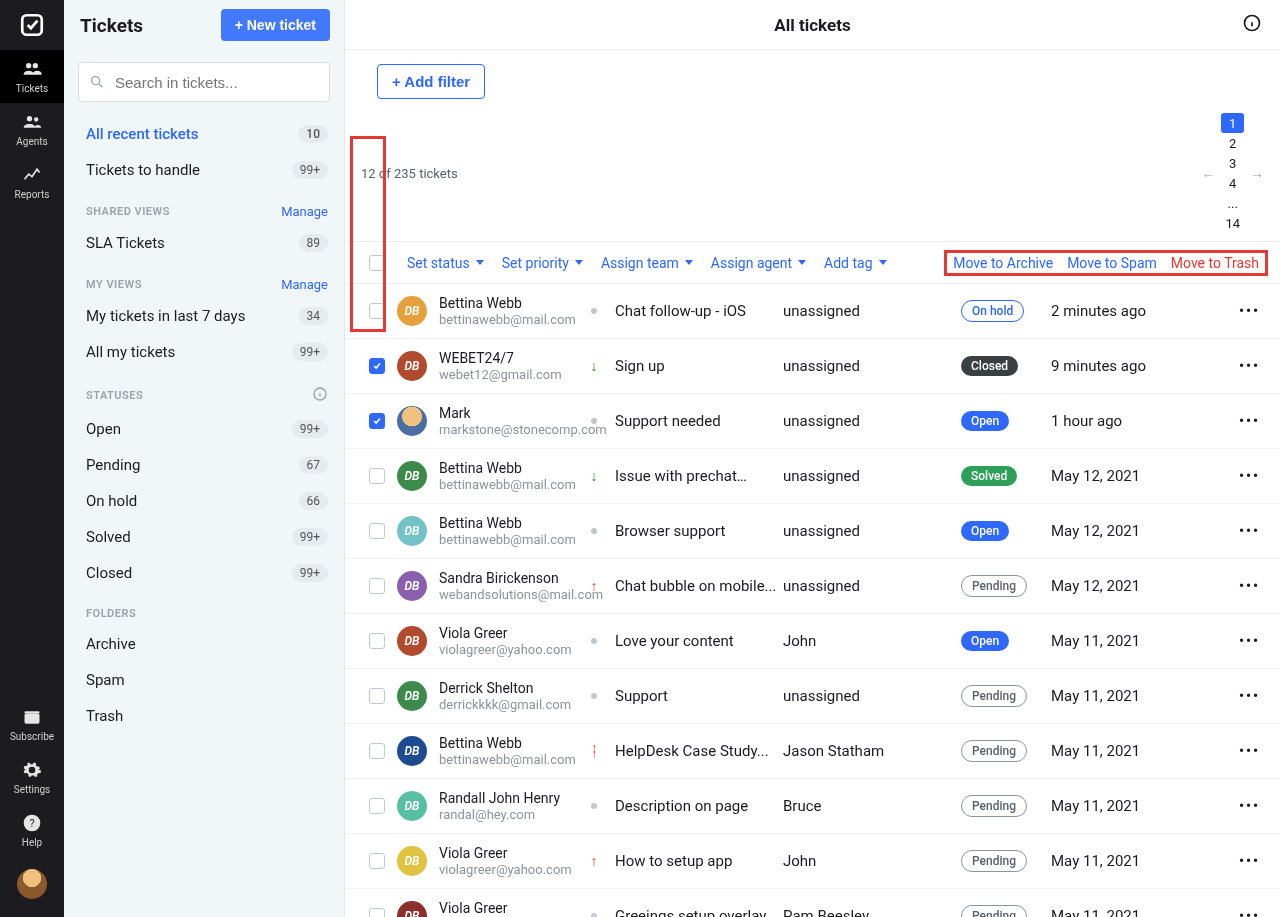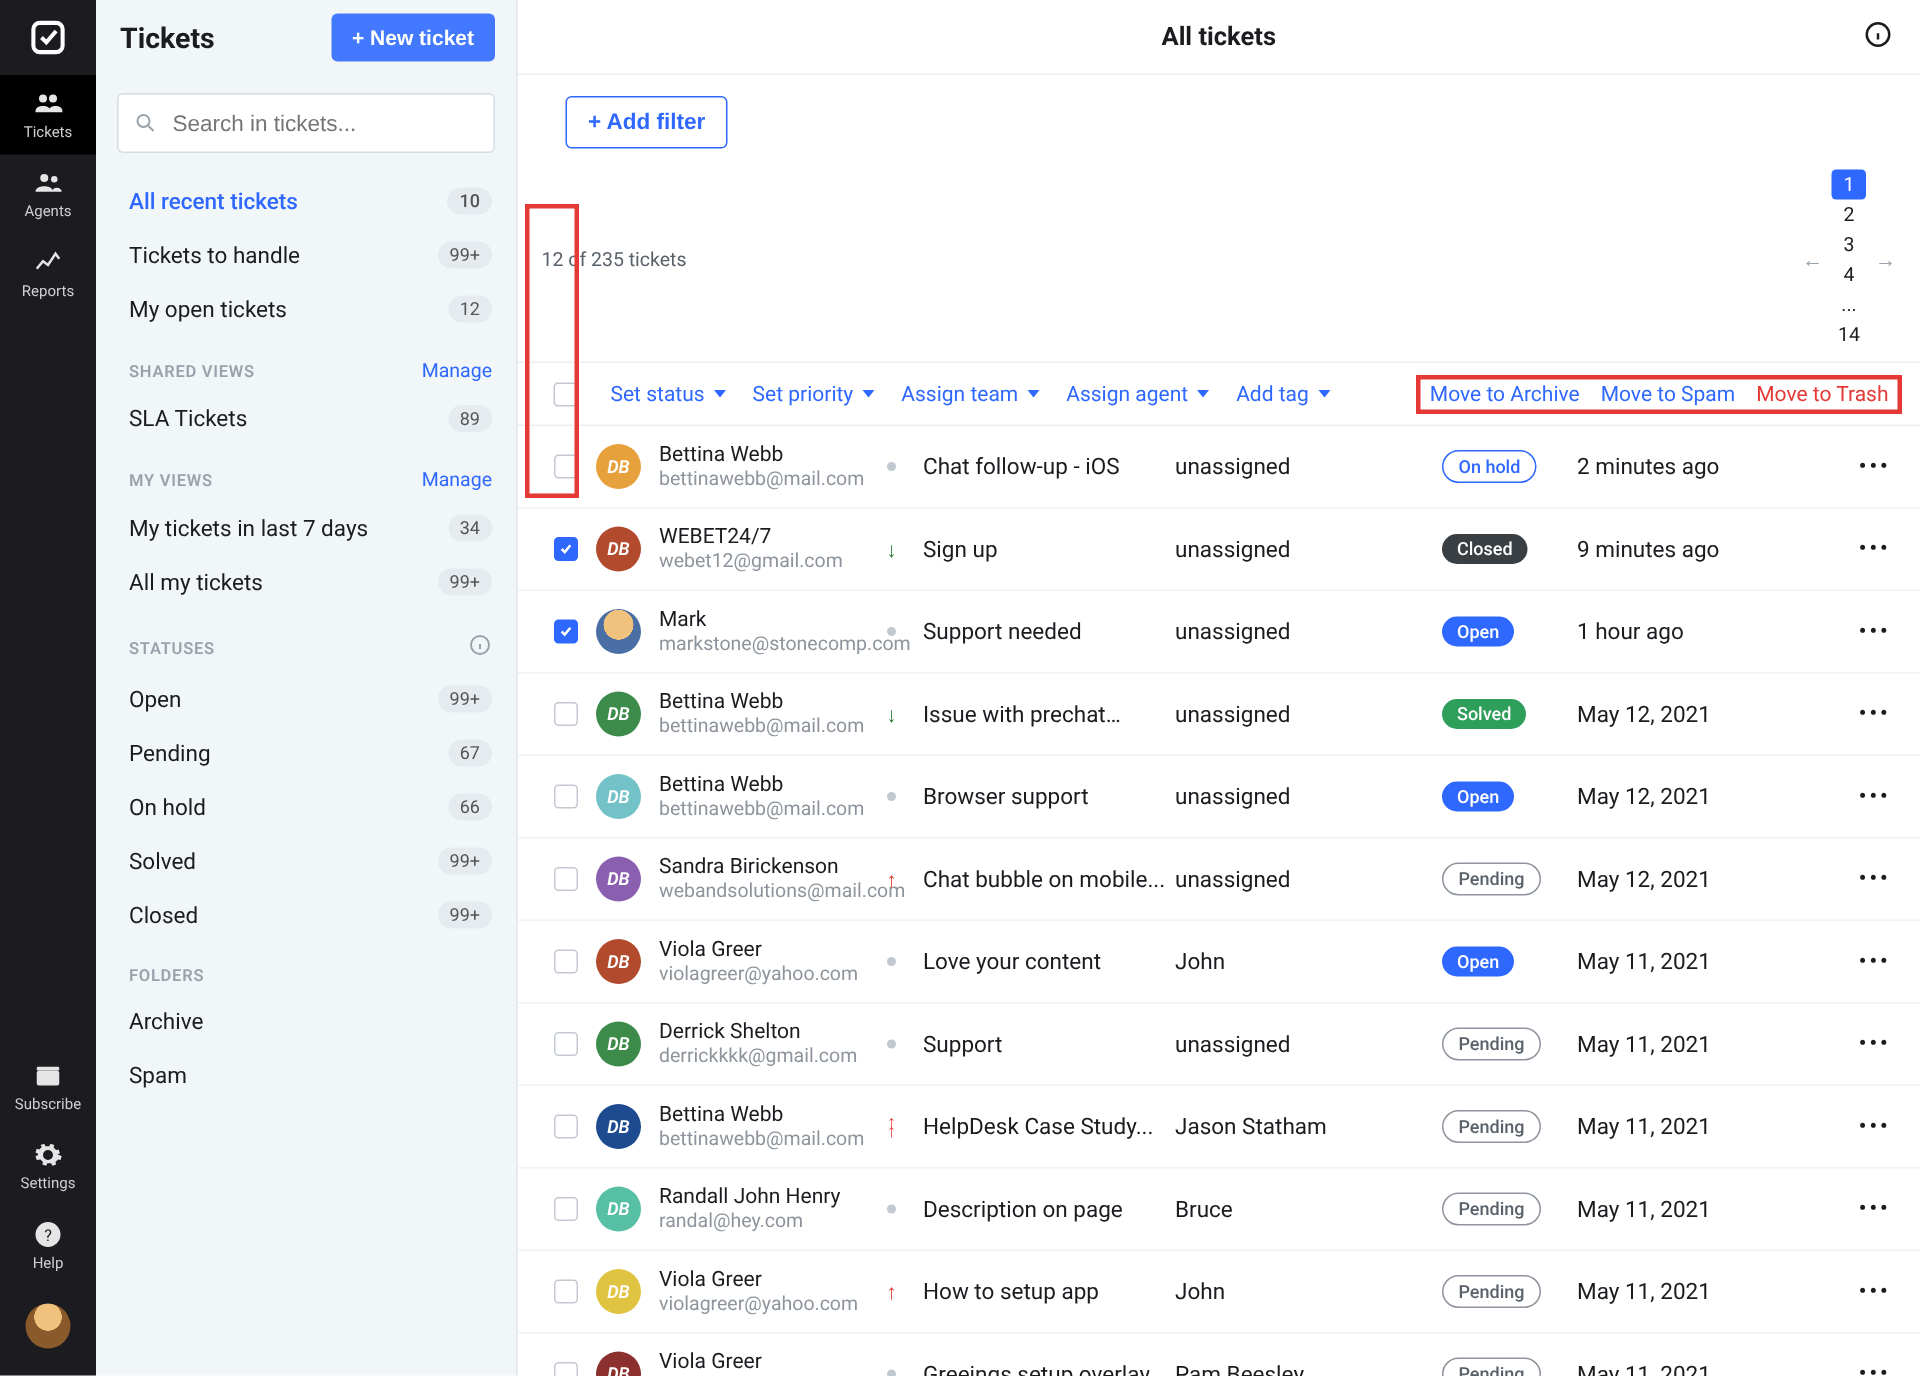--- a/index.html
+++ b/index.html
@@ -161,24 +161,20 @@
   </div>
   <div class="nav-scroll">
     <div class="nav-item active">
         <span>All recent tickets</span>
         <span class="pill">10</span>
       </div>
     <div class="nav-item">
         <span>Tickets to handle</span>
         <span class="pill">99+</span>
       </div>
-    <div class="nav-item">
-        <span>My open tickets</span>
-        <span class="pill">12</span>
-      </div>
 
     <div class="sec-head">
         <span class="sec-title">SHARED VIEWS</span>
         <span class="sec-link">Manage</span>
       </div>
     <div class="nav-item">
         <span>SLA Tickets</span>
         <span class="pill">89</span>
       </div>
 
@@ -224,20 +220,23 @@
       </div>
 
     <div class="sec-head">
         <span class="sec-title">FOLDERS</span>
       </div>
     <div class="nav-item">
         <span>Archive</span>
       </div>
     <div class="nav-item">
         <span>Spam</span>
+      </div>
+    <div class="nav-item">
+        <span>Trash</span>
       </div>
   </div>
 </div>
 
 <div class="main">
   <div class="main-head">
     <span class="main-title">All tickets</span>
     <span class="info-icon"><svg viewBox="0 0 24 24" fill="none" stroke="currentColor" stroke-width="2">
           <circle cx="12" cy="12" r="9"></circle>
           <path d="M12 8v.01M12 11v5"></path>

